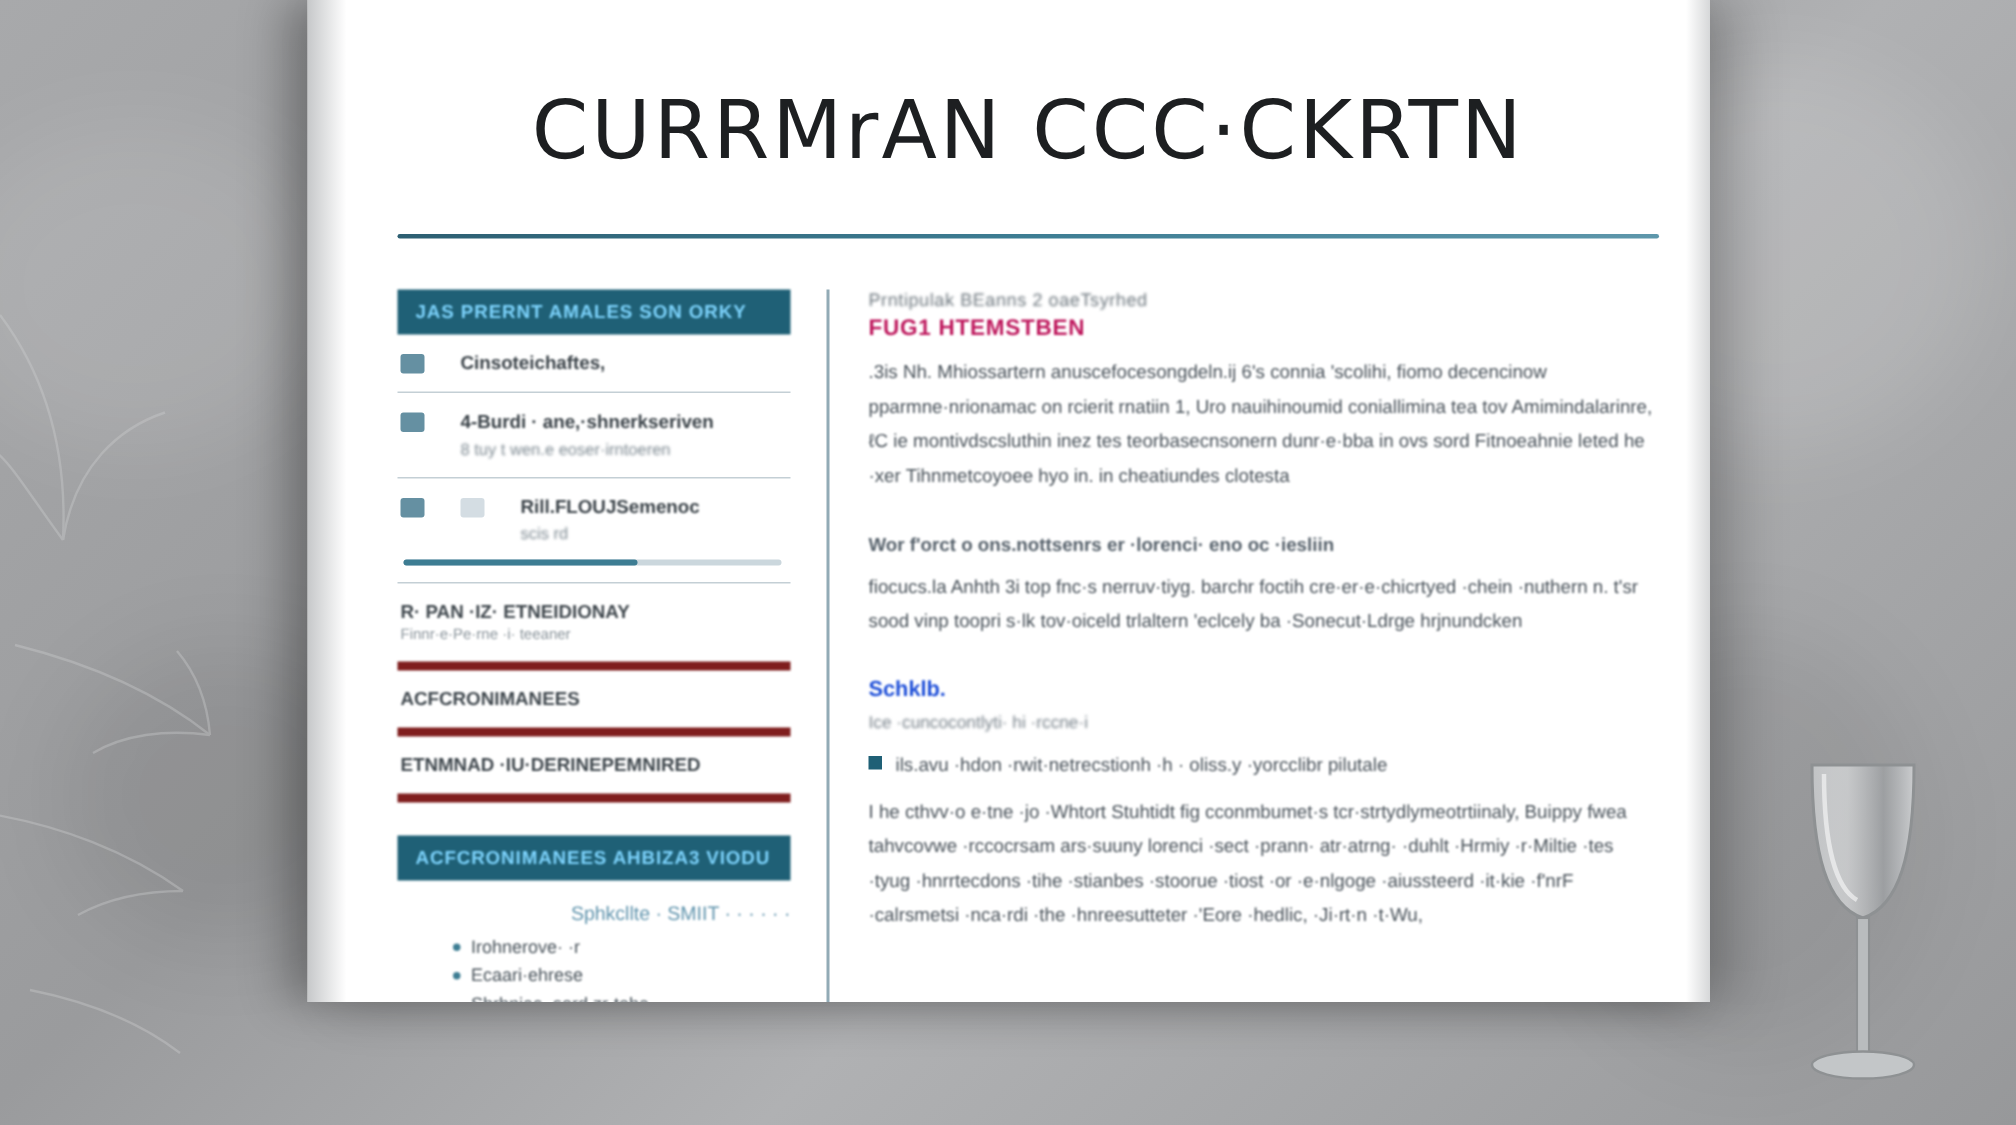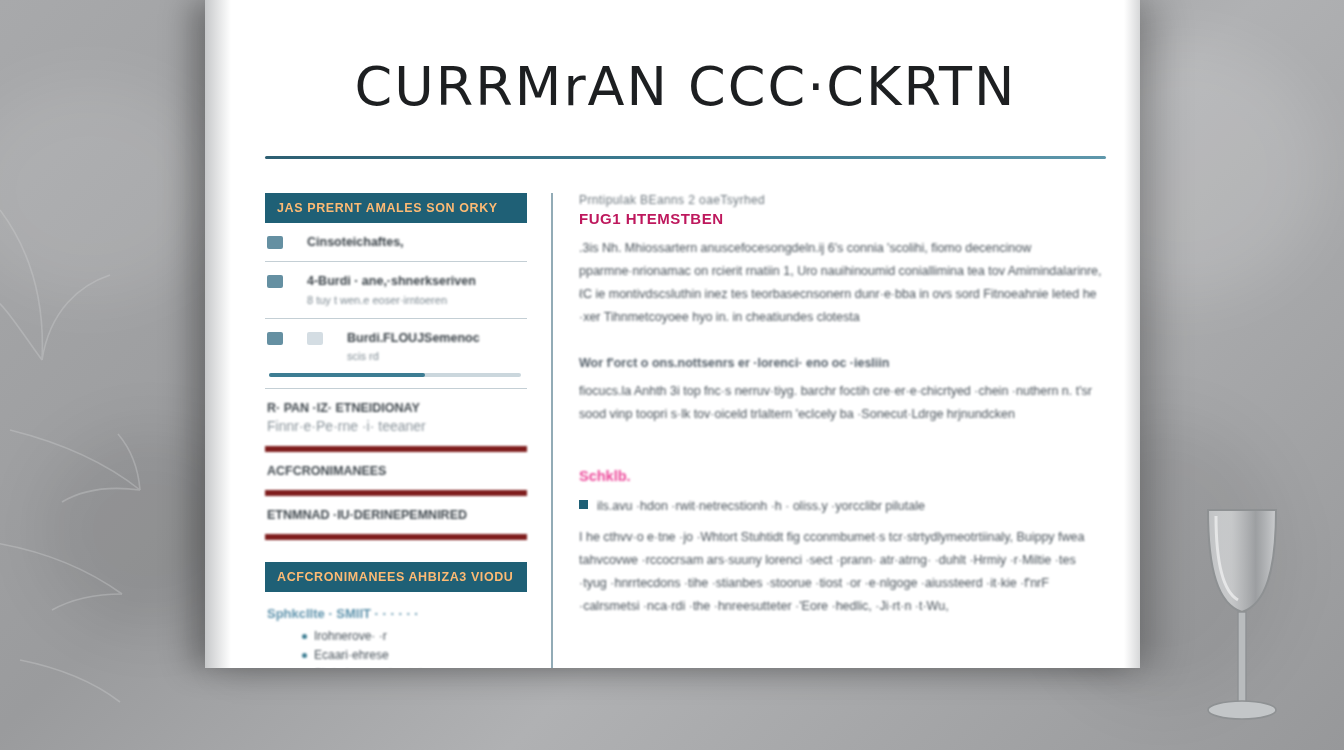--- a/index.html
+++ b/index.html
@@ -118,21 +118,21 @@
     flex: 0 0 2px;
     margin-right: 26px;
     opacity: .75;
   }
   .col-right {
     flex: 1 1 auto;
   }
 
   .section-band {
     background: #1f6076;
-    color: #fdba74;
+    color: #7dd3fc;
     font-size: 12.5px;
     letter-spacing: .6px;
     padding: 8px 12px;
     font-weight: 700;
     filter: blur(.7px);
   }
 
   .side-entry {
     padding: 11px 4px 11px 2px;
     border-bottom: 1px solid #c4cfd5;
@@ -175,34 +175,35 @@
   .side-plain {
     font-size: 12.5px;
     color: #3f474d;
     font-weight: 600;
     padding: 12px 2px;
     border-bottom: 6px solid #7f1d1d;
     filter: blur(.8px);
   }
   .side-plain .sub {
     display: block;
-    font-size: 14px;
+    font-size: 10px;
     color: #8a949b;
     font-weight: 400;
     margin-top: 3px;
   }
 
   .band-spacer { height: 22px; }
 
   .skill-head {
     font-size: 13px;
     color: #5f93ac;
-    font-weight: 700;
+    font-weight: 400;
     margin: 14px 0 8px 2px;
     filter: blur(.8px);
+    text-align: right;
   }
   .skill-item {
     font-size: 12px;
     color: #48525a;
     margin: 5px 0 5px 2px;
     filter: blur(.8px);
     display: flex;
     align-items: center;
     gap: 7px;
     padding-left: 35px;
@@ -253,23 +254,23 @@
   }
   .r-subhead {
     font-size: 12.5px;
     color: #55606a;
     font-weight: 600;
     margin-top: 26px;
     filter: blur(.85px);
   }
   .r-section-title {
     font-size: 14.5px;
-    color: #ec4899;
+    color: #1d4ed8;
     font-weight: 700;
-    margin-top: 42px;
+    margin-top: 26px;
     filter: blur(.8px);
   }
   .r-small {
     font-size: 11.5px;
     color: #7a848c;
     margin-top: 8px;
     filter: blur(.9px);
   }
   .r-bullet {
     display: flex;
@@ -361,21 +362,21 @@
               </div>
             </div>
           </div>
 
 
           <div class="side-entry">
             <div class="side-row">
               <span class="mini-icon dark"></span>
               <span class="mini-icon light"></span>
               <div>
-                <div class="side-main">Burdi.FLOUJSemenoc</div>
+                <div class="side-main">Rill.FLOUJSemenoc</div>
                 <div class="side-sub">scis  rd</div>
               </div>
             </div>
             <div class="skill-bar">
                 <i></i>
               </div>
           </div>
 
           <div class="side-plain">
             <span>R· PAN ·IZ· ETNEIDIONAY</span>
@@ -418,20 +419,21 @@
 
         <div class="col-right">
           <div class="r-kicker">Prntipulak BEanns  2 oaeTsyrhed</div>
           <div class="r-heading">FUG1 HTEMSTBEN</div>
           <div class="r-para">.3is Nh. Mhiossartern  anuscefocesongdeln.ĳ 6's connia 'scolihi, fiomo decencinow pparmne·nrionamac on rcierit rnatiin 1, Uro nauihinoumid coniallimina tea tov Amimindalarinre, ℓC ie montivdscsluthin inez tes teorbasecnsonern dunr·e·bba in ovs sord Fitnoeahnie leted he ·xer Tihnmetcoyoee hyo in. in cheatiundes clotesta</div>
 
           <div class="r-subhead">Wor f'orct o ons.nottsenrs er ·lorenci· eno oc ·iesliin</div>
           <div class="r-para">fiocucs.la Anhth 3i top fnc·s nerruv·tiyg. barchr foctih cre·er·e·chicrtyed ·chein ·nuthern n. t'sr sood vinp toopri s·lk tov·oiceld trlaltern  'eclcely ba ·Sonecut·Ldrge hrjnundcken</div>
 
           <div class="r-section-title">Schklb.</div>
+          <div class="r-small">Ice ·cuncocontlyti· hi ·rccne·i</div>
 
           <div class="r-bullet">
             <span class="sq"></span>
             <span class="txt">ils.avu ·hdon ·rwit·netrecstionh ·h · oliss.y ·yorcclibr pilutale</span>
           </div>
 
           <div class="r-para">I he cthvv·o e·tne ·jo ·Whtort Stuhtidt fig cconmbumet·s tcr·strtydlymeotrtiinaly, Buippy fwea tahvcovwe ·rccocrsam ars·suuny lorenci ·sect  ·prann· atr·atrng· ·duhlt ·Hrmiy ·r·Miltie ·tes ·tyug ·hnrrtecdons ·tihe ·stianbes ·stoorue ·tiost ·or ·e·nlgoge ·aiussteerd ·it·kie ·f'nrF ·calrsmetsi ·nca·rdi ·the ·hnreesutteter ·'Eore ·hedlic, ·Ji·rt·n ·t·Wu,</div>
         </div>
 
       </div>

